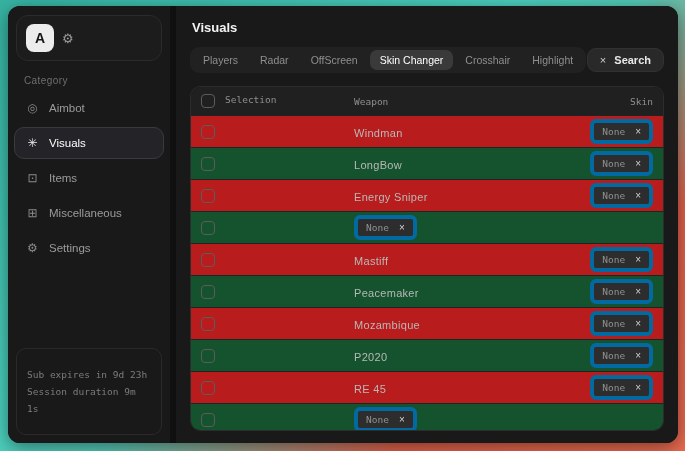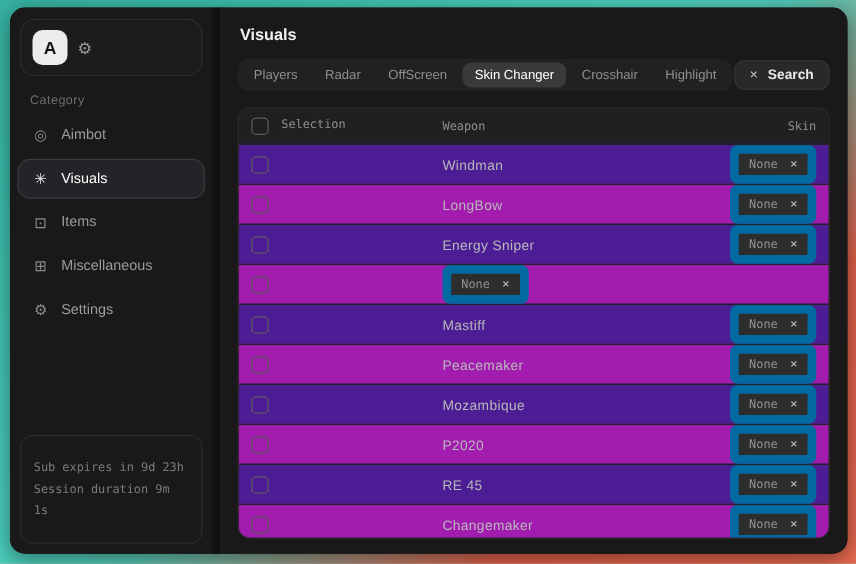--- a/index.html
+++ b/index.html
@@ -65,28 +65,28 @@
     font-family:"DejaVu Sans Mono", monospace; font-size:9.5px; color:#8f8f8f; flex:0 0 auto;
   }
   .col-sel { width:153px; display:flex; align-items:flex-start; gap:10px; }
   .col-weapon { flex:1; }
   .col-skin { text-align:right; }
   .checkbox {
     width:14px; height:14px; border:1.5px solid #5c5c5c; border-radius:4px; background:transparent;
     flex:0 0 auto; cursor:pointer;
   }
   .t-row {
-    display:flex; align-items:center; height:32px; padding:0 10px; background:#4c1d95;
+    display:flex; align-items:center; height:32px; padding:0 10px; background:#b91c1c;
     border-top:1px solid #222222; flex:0 0 auto;
   }
-  .t-row.alt { background:#a21caf; }
+  .t-row.alt { background:#14532d; }
   .weapon-name { font-size:11px; color:#b8b8b8; letter-spacing:.3px; }
   .skin-cell { display:flex; justify-content:flex-end; }
   .skin-pill {
-    display:inline-flex; align-items:center; gap:10px; background:#2d2d2d; border:7px solid #0369a1;
+    display:inline-flex; align-items:center; gap:10px; background:#2d2d2d; border:4px solid #0369a1;
     border-radius:6px; padding:3px 8px; cursor:pointer;
   }
   .skin-pill .val { font-family:"DejaVu Sans Mono", monospace; font-size:9.5px; color:#929292; }
   .skin-pill .clear { font-size:10px; color:#d0d0d0; line-height:1; cursor:pointer; }
 </style>
 </head>
 <body>
 
 <div class="window">
 
@@ -293,23 +293,20 @@
               <div class="skin-pill">
                 <span class="val">None</span>
                 <span class="clear">×</span>
               </div>
             </div>
           </div>
           <div class="t-row alt">
             <div class="col-sel">
               <div class="checkbox"></div>
             </div>
-            <div class="col-weapon">
-              <span class="weapon-name">Changemaker</span>
-            </div>
             <div class="col-skin skin-cell">
               <div class="skin-pill">
                 <span class="val">None</span>
                 <span class="clear">×</span>
               </div>
             </div>
           </div>
         </div>
     </div>
   </div>

